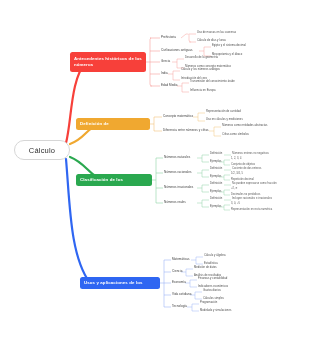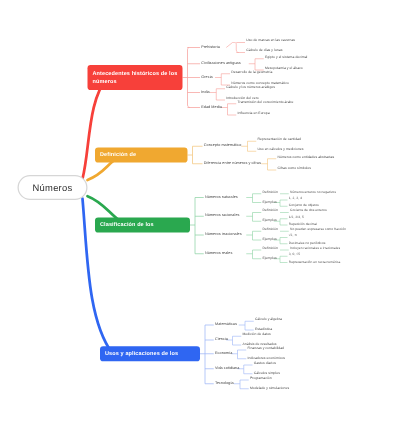--- a/index.html
+++ b/index.html
@@ -134,21 +134,21 @@
     <path d="M190,280 L190,287" stroke="#9fb7f7" stroke-width="0.5" fill="none"></path>
     <path d="M185,283 L190,283 M190,280 L197,280 M190,287 L197,287" stroke="#9fb7f7" stroke-width="0.5" fill="none"></path>
 
     <path d="M195,292 L195,299" stroke="#9fb7f7" stroke-width="0.5" fill="none"></path>
     <path d="M190,295 L195,295 M195,292 L202,292 M195,299 L202,299" stroke="#9fb7f7" stroke-width="0.5" fill="none"></path>
 
     <path d="M192,304 L192,311" stroke="#9fb7f7" stroke-width="0.5" fill="none"></path>
     <path d="M187,307 L192,307 M192,304 L199,304 M192,311 L199,311" stroke="#9fb7f7" stroke-width="0.5" fill="none"></path>
   </svg>
 
-  <div class="node root" style="left:14px;top:140px;width:56px;height:20px;">Números</div>
+  <div class="node root" style="left:14px;top:140px;width:56px;height:20px;">Cálculo</div>
 
   <div class="node branch" style="left:70px;top:52px;width:76px;height:20px;background:#f7403a;">Antecedentes históricos de los números</div>
 
   <div class="node branch" style="left:76px;top:118px;width:74px;height:12px;background:#f0a830;">Definición de</div>
 
   <div class="node branch" style="left:76px;top:174px;width:76px;height:12px;background:#2aa84f;">Clasificación de los</div>
 
   <div class="node branch" style="left:80px;top:277px;width:80px;height:12px;background:#2f66f2;">Usos y aplicaciones de los</div>
 
   <div class="node lvl2" style="left:161px;top:35px;">Prehistoria</div>

